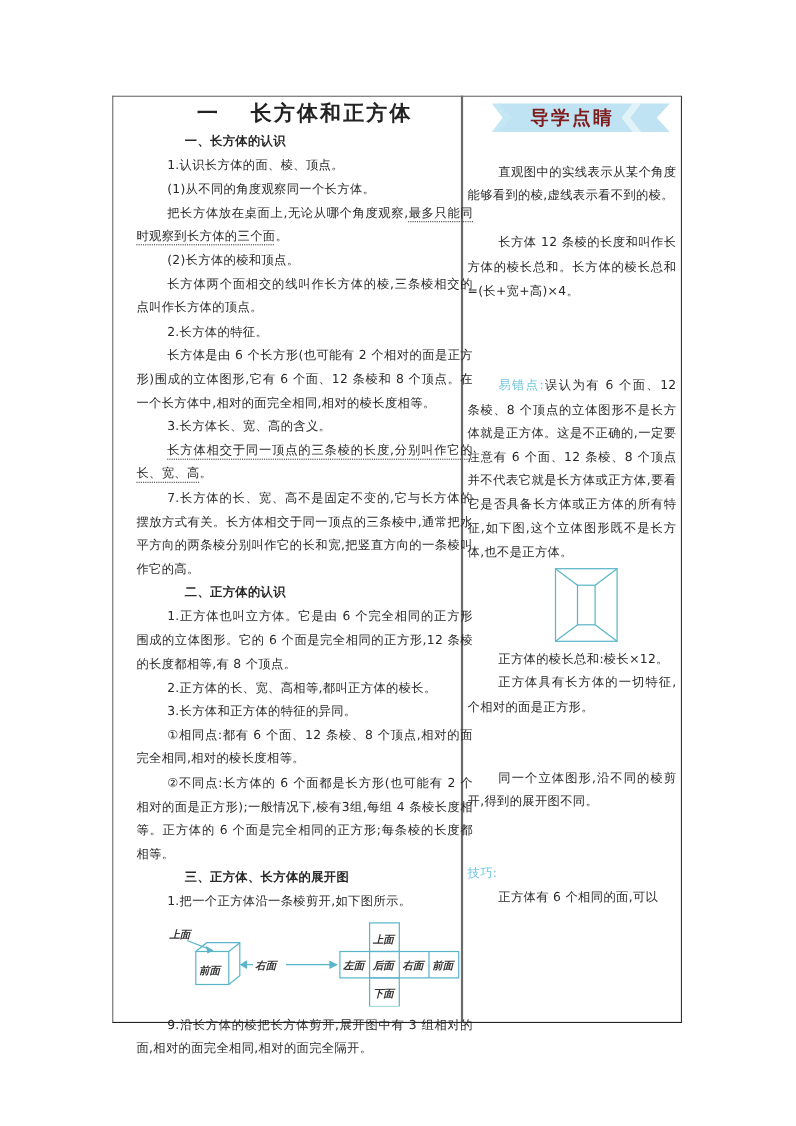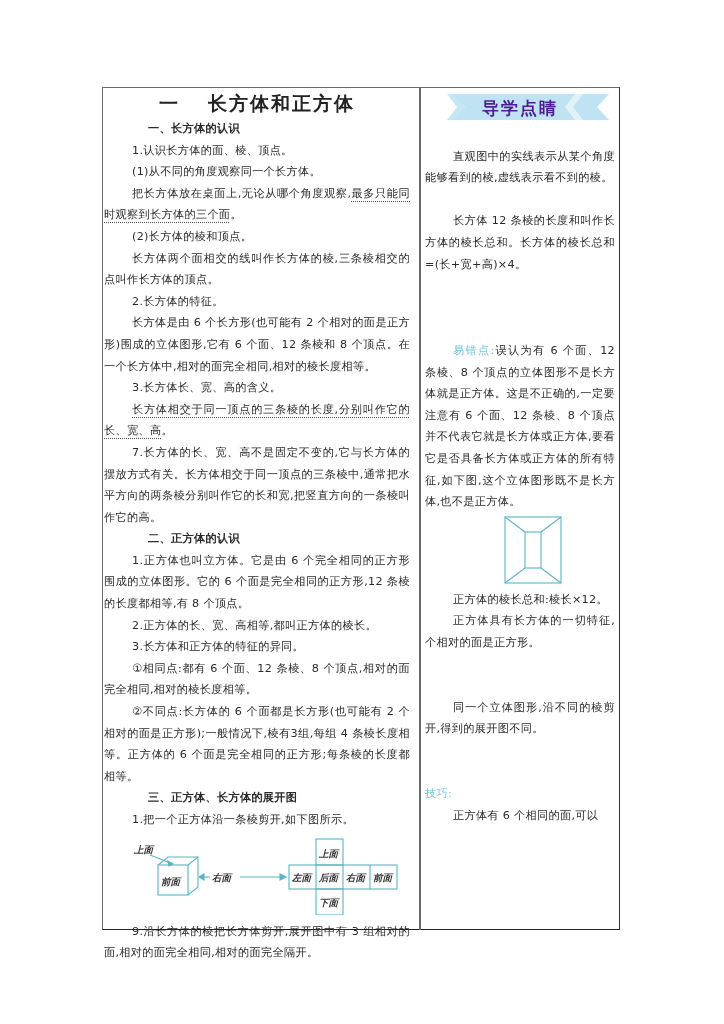--- a/index.html
+++ b/index.html
@@ -1,33 +1,33 @@
 <!DOCTYPE html>
 <html><head>
 <meta charset="utf-8">
 <style>
   html, body { margin: 0; padding: 0; background: #ffffff; }
   body { width: 724px; height: 1024px; position: relative; overflow: hidden;
          font-family: "DejaVu Sans", "Liberation Sans", sans-serif; color: #2a2a2a; }
   .frame { position: absolute; left: 102px; top: 87px; width: 518px; height: 843px;
            border: 1.5px solid #6a6a6a; border-bottom-color: #222; border-right-color: #333; box-sizing: border-box; }
   .divider { position: absolute; left: 419px; top: 87px; width: 1.5px; height: 843px; background: #6a6a6a; }
-  .left { position: absolute; left: 104px; top: 88px; width: 306px; }
+  .left { position: absolute; left: 124px; top: 88px; width: 306px; }
   .right { position: absolute; left: 425px; top: 88px; width: 190px; }
   .title { text-align: center; font-size: 19px; font-weight: bold; letter-spacing: 2px;
            height: 30px; line-height: 30px; color: #222; }
   .title .num { margin-right: 28px; }
   p { margin: 0; font-size: 11.2px; line-height: 21.6px; text-align: justify; letter-spacing: 0.3px; }
   .ind1 { text-indent: 28px; }
   .sec { text-indent: 44px; font-weight: bold; }
   .dotted { text-decoration: underline dotted #555; text-underline-offset: 4px; }
   .banner { position: relative; height: 34px; margin-top: 2px; }
   .banner svg { position: absolute; left: 0; top: 2px; }
   .banner .bt { position: absolute; left: 0; right: 0; top: 4px; text-align: center;
-                font-size: 17px; font-weight: bold; color: #4c1d95; letter-spacing: 2px; line-height: 28px; }
+                font-size: 17px; font-weight: bold; color: #7f1d1d; letter-spacing: 2px; line-height: 28px; }
   .hl { color: #6fc6dd; }
   .gap { height: 21.6px; }
   .diagram { position: relative; height: 84px; text-align: right; }
   .fig { position: relative; height: 96px; }
 </style>
 </head>
 <body>
 
 <div class="frame"></div>
 <div class="divider"></div>

